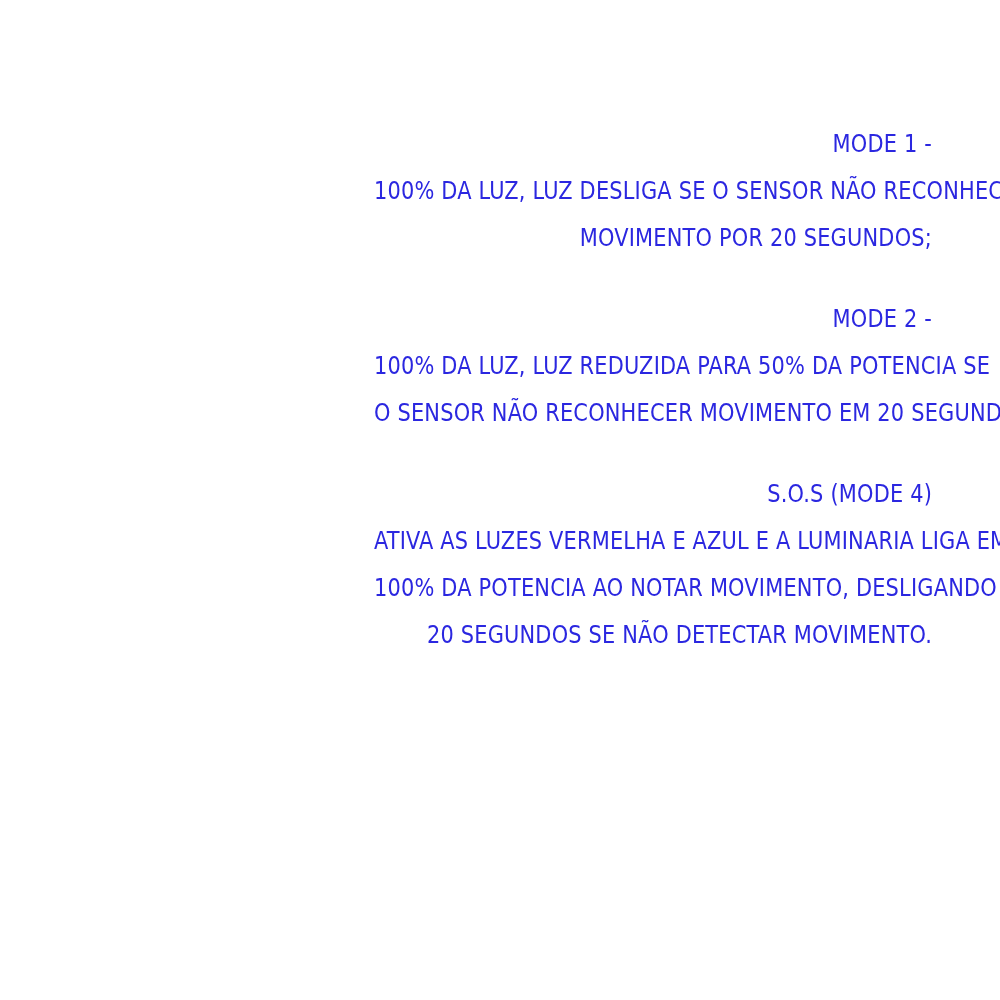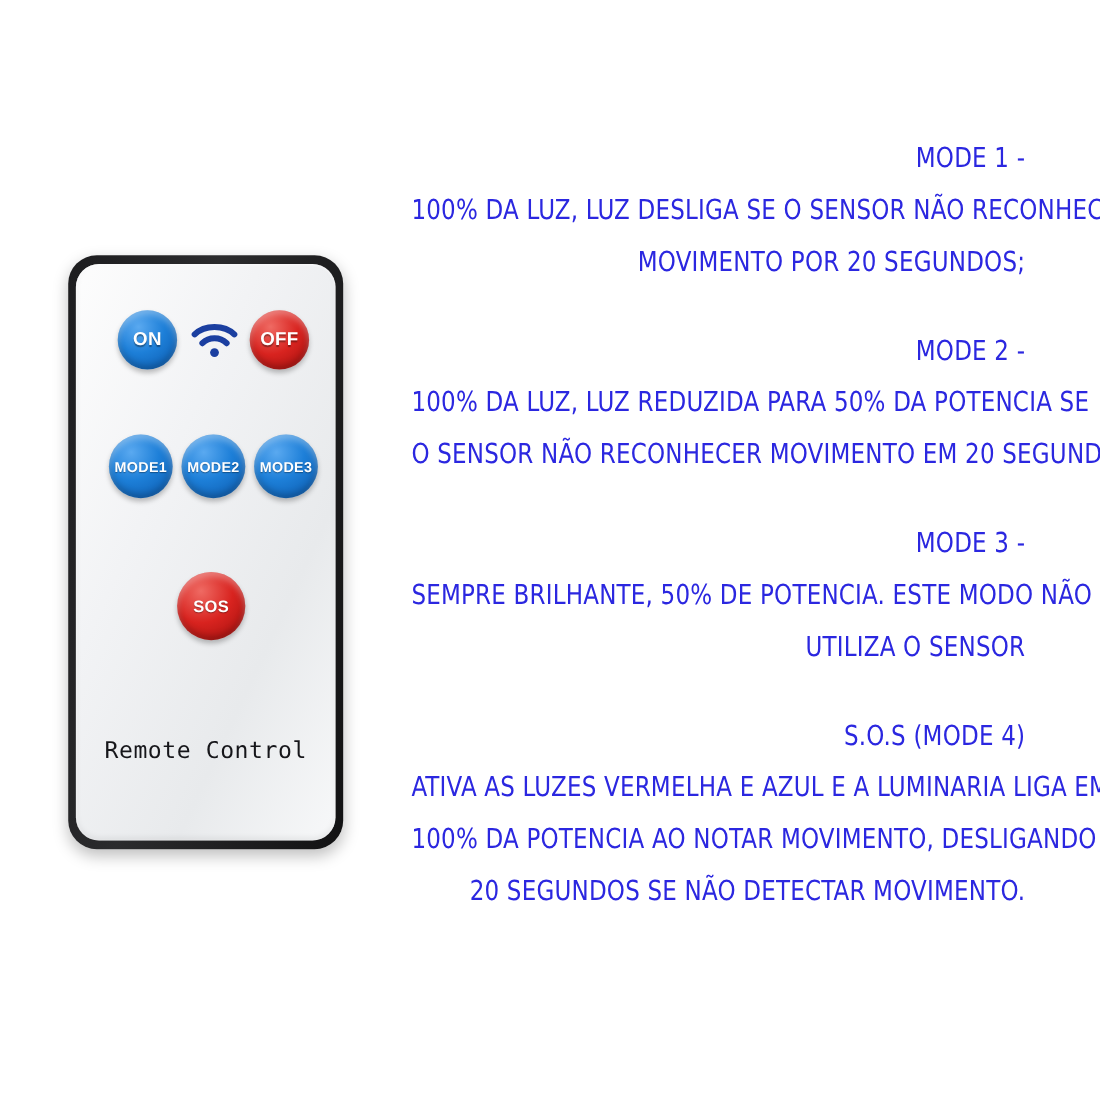--- a/index.html
+++ b/index.html
@@ -113,66 +113,35 @@
     white-space: nowrap;
     transform: scaleX(0.93);
     transform-origin: left center;
   }
 </style>
 </head>
 <body>
 
 <div class="page">
 
-  <div class="remote-wrap">
-    <div class="remote-body">
-      <div class="remote-face">
-
-        <div class="btn blue btn-on">ON</div>
-
-        <div class="wifi-icon">
-          <svg viewBox="0 0 44 36" width="44" height="36" aria-hidden="true">
-            <path d="M4 12 C13 3, 31 3, 40 12" stroke="#1b3fa0" stroke-width="5.5" fill="none" stroke-linecap="round"></path>
-            <path d="M11 20 C17 14, 27 14, 33 20" stroke="#1b3fa0" stroke-width="5.5" fill="none" stroke-linecap="round"></path>
-            <circle cx="22" cy="28.5" r="4" fill="#1b3fa0"></circle>
-          </svg>
-        </div>
-
-        <div class="btn red btn-off">OFF</div>
-
-        <div class="btn blue btn-m1">MODE1</div>
-        <div class="btn blue btn-m2">MODE2</div>
-        <div class="btn blue btn-m3">MODE3</div>
-
-        <div class="btn red btn-sos">SOS</div>
-
-        <div class="remote-label">Remote Control</div>
-      </div>
-    </div>
-  </div>
 
   <div class="text-col">
 
     <div class="block">
       <div class="line">MODE 1 -</div>
       <div class="line">100% DA LUZ, LUZ DESLIGA SE O SENSOR NÃO RECONHECER</div>
       <div class="line">MOVIMENTO POR 20 SEGUNDOS;</div>
     </div>
 
     <div class="block">
       <div class="line">MODE 2 -</div>
       <div class="line">100% DA LUZ, LUZ REDUZIDA PARA 50% DA POTENCIA SE</div>
       <div class="line">O SENSOR NÃO RECONHECER MOVIMENTO EM 20 SEGUNDOS</div>
     </div>
 
-    <div class="block">
-      <div class="line">MODE 3 -</div>
-      <div class="line">SEMPRE BRILHANTE, 50% DE POTENCIA. ESTE MODO NÃO</div>
-      <div class="line">UTILIZA O SENSOR</div>
-    </div>
 
     <div class="block">
       <div class="line">S.O.S (MODE 4)</div>
       <div class="line">ATIVA AS LUZES VERMELHA E AZUL E A LUMINARIA LIGA EM</div>
       <div class="line">100% DA POTENCIA AO NOTAR MOVIMENTO, DESLIGANDO EM</div>
       <div class="line">20 SEGUNDOS SE NÃO DETECTAR MOVIMENTO.</div>
     </div>
 
   </div>
 </div>

